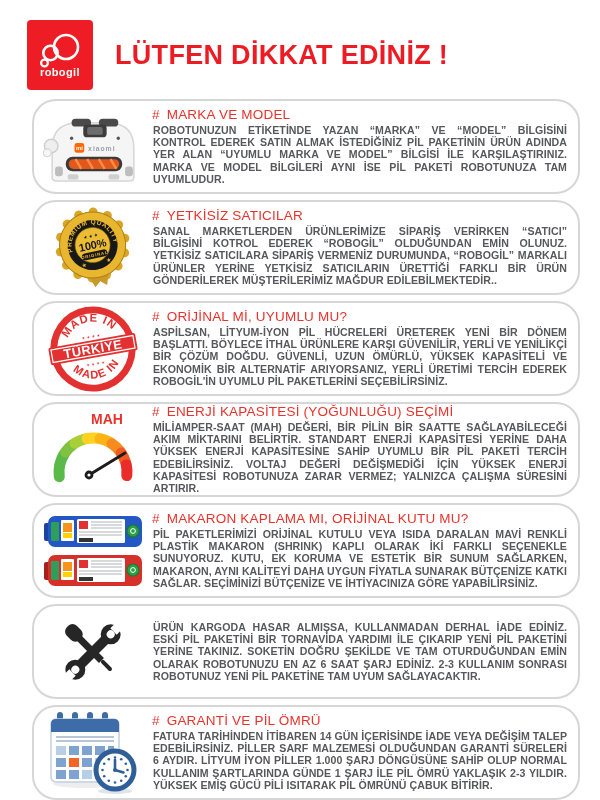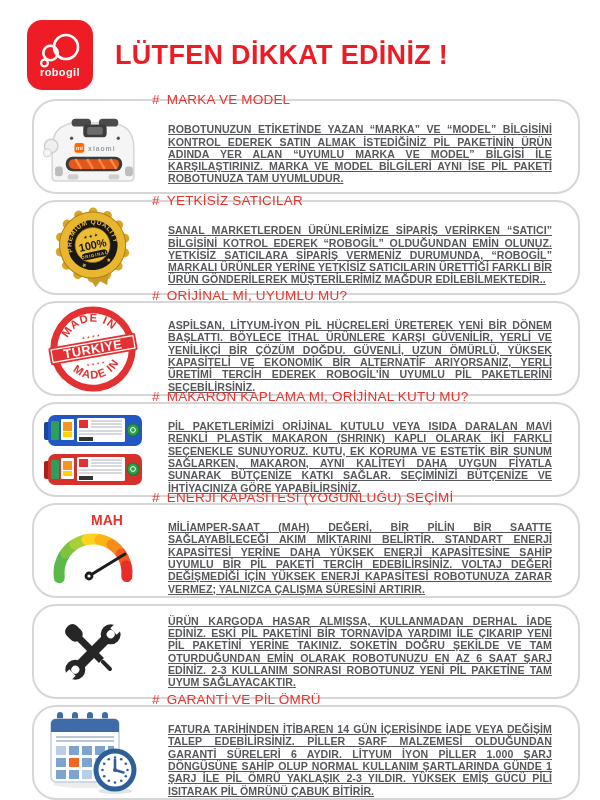--- a/index.html
+++ b/index.html
@@ -1,33 +1,33 @@
 <!DOCTYPE html>
 <html><head>
 <meta charset="utf-8">
 <style>
   html,body{margin:0;padding:0;}
   body{
     width:600px;height:800px;background:#ffffff;overflow:hidden;
     font-family:"Liberation Sans", sans-serif;
   }
   .header{display:flex;align-items:center;gap:22px;padding:20px 0 0 27px;}
-  .logo{width:66px;height:70px;background:#ee1c25;border-radius:15px;
+  .logo{width:66px;height:70px;background:#ee1c25;border-radius:4px;
     display:flex;flex-direction:column;align-items:center;justify-content:center;flex:0 0 auto;}
   .logo-text{color:#fff;font-size:11px;font-weight:600;letter-spacing:.4px;margin-top:-2px;}
   .page-title{margin:0;font-size:27px;font-weight:800;color:#ed1c24;letter-spacing:.3px;}
   .cards{margin:9px 20px 0 32px;width:548px;display:flex;flex-direction:column;gap:6px;}
   .card{box-sizing:border-box;height:95px;display:flex;align-items:center;
     border:2.5px solid #d6d6d6;border-radius:24px;background:#fff;}
   .icon-box{flex:0 0 118px;display:flex;align-items:center;justify-content:center;}
   .card-text{flex:1;padding-right:10px;}
   .card-heading{margin:0 0 2px;font-size:13.5px;font-weight:400;color:#e8332d;letter-spacing:.2px;}
   .card-heading .hash{margin-right:7px;}
-  .card-body{margin:16px;font-size:10.6px;line-height:1.16;font-weight:700;color:#57585b;
-    text-align:justify;letter-spacing:.05px;text-decoration:underline;}
+  .card-body{margin:1px;font-size:10.6px;line-height:1.16;font-weight:700;color:#57585b;
+    text-align:justify;letter-spacing:.05px;}
   svg text{font-family:"Liberation Sans", sans-serif;}
 </style>
 </head>
 <body>
 
 <div class="header">
   <div class="logo">
     <svg width="46" height="36" viewBox="0 0 46 36">
       <circle cx="29" cy="15" r="12" fill="none" stroke="#fff" stroke-width="2.6"></circle>
       <circle cx="13.5" cy="21" r="7.2" fill="none" stroke="#fff" stroke-width="2.6"></circle>
@@ -140,20 +140,46 @@
     </div>
     <div class="card-text">
       <h2 class="card-heading"><span class="hash">#</span><span>ORİJİNAL Mİ, UYUMLU MU?</span></h2>
       <p class="card-body">ASPİLSAN, LİTYUM-İYON PİL HÜCRELERİ ÜRETEREK YENİ BİR DÖNEM BAŞLATTI. BÖYLECE İTHAL ÜRÜNLERE KARŞI GÜVENİLİR, YERLİ VE YENİLİKÇİ BİR ÇÖZÜM DOĞDU. GÜVENLİ, UZUN ÖMÜRLÜ, YÜKSEK KAPASİTELİ VE EKONOMİK BİR ALTERNATİF ARIYORSANIZ, YERLİ ÜRETİMİ TERCİH EDEREK ROBOGİL'İN UYUMLU PİL PAKETLERİNİ SEÇEBİLİRSİNİZ.</p>
     </div>
   </section>
 
   <section class="card">
     <div class="icon-box">
       <svg width="104" height="80" viewBox="0 0 104 80">
+        <text x="66" y="14" font-size="14" font-weight="800" fill="#e8332d" text-anchor="middle">MAH</text>
+        <g fill="none" stroke-width="11" stroke-linecap="round">
+          <path d="M18.3 66.7 A 34 34 0 0 1 18.5 56.1" stroke="#5bb949"></path>
+          <path d="M19.0 53.8 A 34 34 0 0 1 23.2 44.0" stroke="#5bb949"></path>
+          <path d="M24.5 42.0 A 34 34 0 0 1 32.0 34.5" stroke="#7fc241"></path>
+          <path d="M34.0 33.2 A 34 34 0 0 1 43.8 29.0" stroke="#a9cf38"></path>
+          <path d="M46.1 28.5 A 34 34 0 0 1 56.7 28.3" stroke="#ffd21f"></path>
+          <path d="M59.1 28.7 A 34 34 0 0 1 69.0 32.6" stroke="#fcb415"></path>
+          <path d="M71.0 33.8 A 34 34 0 0 1 78.8 41.1" stroke="#f68b1e"></path>
+          <path d="M80.2 43.0 A 34 34 0 0 1 84.7 52.6" stroke="#f15b22"></path>
+          <path d="M85.3 54.9 A 34 34 0 0 1 85.8 65.6" stroke="#e92e29"></path>
+        </g>
+        <line x1="48" y1="65" x2="84" y2="43" stroke="#1c1c1c" stroke-width="3" stroke-linecap="round"></line>
+        <circle cx="48" cy="65" r="4.4" fill="#1c1c1c"></circle>
+        <circle cx="48" cy="65" r="1.6" fill="#fff"></circle>
+      </svg>
+    </div>
+    <div class="card-text">
+      <h2 class="card-heading"><span class="hash">#</span><span>ENERJİ KAPASİTESİ (YOĞUNLUĞU) SEÇİMİ</span></h2>
+      <p class="card-body">MİLİAMPER-SAAT (MAH) DEĞERİ, BİR PİLİN BİR SAATTE SAĞLAYABİLECEĞİ AKIM MİKTARINI BELİRTİR. STANDART ENERJİ KAPASİTESİ YERİNE DAHA YÜKSEK ENERJİ KAPASİTESİNE SAHİP UYUMLU BİR PİL PAKETİ TERCİH EDEBİLİRSİNİZ. VOLTAJ DEĞERİ DEĞİŞMEDİĞİ İÇİN YÜKSEK ENERJİ KAPASİTESİ ROBOTUNUZA ZARAR VERMEZ; YALNIZCA ÇALIŞMA SÜRESİNİ ARTIRIR.</p>
+    </div>
+  </section>
+
+  <section class="card">
+    <div class="icon-box">
+      <svg width="104" height="80" viewBox="0 0 104 80">
         <g>
           <rect x="3" y="12" width="7" height="18" rx="2" fill="#1c43a0"></rect>
           <rect x="7" y="5" width="94" height="31" rx="7" fill="#2257c4"></rect>
           <rect x="10" y="11" width="8" height="19" rx="1" fill="#2e9e5b"></rect>
           <rect x="20" y="9" width="13" height="21" rx="1" fill="#fff"></rect>
           <rect x="22" y="12" width="9" height="9" fill="#f7941d"></rect>
           <rect x="22" y="22" width="9" height="5" fill="#ffd200"></rect>
           <rect x="36" y="8" width="48" height="24" rx="1.5" fill="#fff"></rect>
           <rect x="38" y="10" width="9" height="8" fill="#e23130"></rect>
           <g stroke="#9aa0a6" stroke-width="0.8">
@@ -185,46 +211,20 @@
           </g>
           <rect x="38" y="27" width="14" height="4" fill="#333"></rect>
           <circle cx="92" cy="20" r="6" fill="#2aa146" stroke="#1c7a33" stroke-width="1.2"></circle>
           <circle cx="92" cy="20" r="2.4" fill="none" stroke="#fff" stroke-width="1"></circle>
         </g>
       </svg>
     </div>
     <div class="card-text">
       <h2 class="card-heading"><span class="hash">#</span><span>MAKARON KAPLAMA MI, ORİJİNAL KUTU MU?</span></h2>
       <p class="card-body">PİL PAKETLERİMİZİ ORİJİNAL KUTULU VEYA ISIDA DARALAN MAVİ RENKLİ PLASTİK MAKARON (SHRINK) KAPLI OLARAK İKİ FARKLI SEÇENEKLE SUNUYORUZ. KUTU, EK KORUMA VE ESTETİK BİR SUNUM SAĞLARKEN, MAKARON, AYNI KALİTEYİ DAHA UYGUN FİYATLA SUNARAK BÜTÇENİZE KATKI SAĞLAR. SEÇİMİNİZİ BÜTÇENİZE VE İHTİYACINIZA GÖRE YAPABİLİRSİNİZ.</p>
-    </div>
-  </section>
-
-  <section class="card">
-    <div class="icon-box">
-      <svg width="104" height="80" viewBox="0 0 104 80">
-        <text x="66" y="14" font-size="14" font-weight="800" fill="#e8332d" text-anchor="middle">MAH</text>
-        <g fill="none" stroke-width="11" stroke-linecap="round">
-          <path d="M18.3 66.7 A 34 34 0 0 1 18.5 56.1" stroke="#5bb949"></path>
-          <path d="M19.0 53.8 A 34 34 0 0 1 23.2 44.0" stroke="#5bb949"></path>
-          <path d="M24.5 42.0 A 34 34 0 0 1 32.0 34.5" stroke="#7fc241"></path>
-          <path d="M34.0 33.2 A 34 34 0 0 1 43.8 29.0" stroke="#a9cf38"></path>
-          <path d="M46.1 28.5 A 34 34 0 0 1 56.7 28.3" stroke="#ffd21f"></path>
-          <path d="M59.1 28.7 A 34 34 0 0 1 69.0 32.6" stroke="#fcb415"></path>
-          <path d="M71.0 33.8 A 34 34 0 0 1 78.8 41.1" stroke="#f68b1e"></path>
-          <path d="M80.2 43.0 A 34 34 0 0 1 84.7 52.6" stroke="#f15b22"></path>
-          <path d="M85.3 54.9 A 34 34 0 0 1 85.8 65.6" stroke="#e92e29"></path>
-        </g>
-        <line x1="48" y1="65" x2="84" y2="43" stroke="#1c1c1c" stroke-width="3" stroke-linecap="round"></line>
-        <circle cx="48" cy="65" r="4.4" fill="#1c1c1c"></circle>
-        <circle cx="48" cy="65" r="1.6" fill="#fff"></circle>
-      </svg>
-    </div>
-    <div class="card-text">
-      <h2 class="card-heading"><span class="hash">#</span><span>ENERJİ KAPASİTESİ (YOĞUNLUĞU) SEÇİMİ</span></h2>
-      <p class="card-body">MİLİAMPER-SAAT (MAH) DEĞERİ, BİR PİLİN BİR SAATTE SAĞLAYABİLECEĞİ AKIM MİKTARINI BELİRTİR. STANDART ENERJİ KAPASİTESİ YERİNE DAHA YÜKSEK ENERJİ KAPASİTESİNE SAHİP UYUMLU BİR PİL PAKETİ TERCİH EDEBİLİRSİNİZ. VOLTAJ DEĞERİ DEĞİŞMEDİĞİ İÇİN YÜKSEK ENERJİ KAPASİTESİ ROBOTUNUZA ZARAR VERMEZ; YALNIZCA ÇALIŞMA SÜRESİNİ ARTIRIR.</p>
     </div>
   </section>
 
   <section class="card">
     <div class="icon-box">
       <svg width="80" height="80" viewBox="0 0 80 80">
         <g fill="#262626">
           <g transform="rotate(-45 40 40)">
             <rect x="33" y="4" width="14" height="18" rx="6"></rect>
             <rect x="36.5" y="20" width="7" height="32"></rect>

